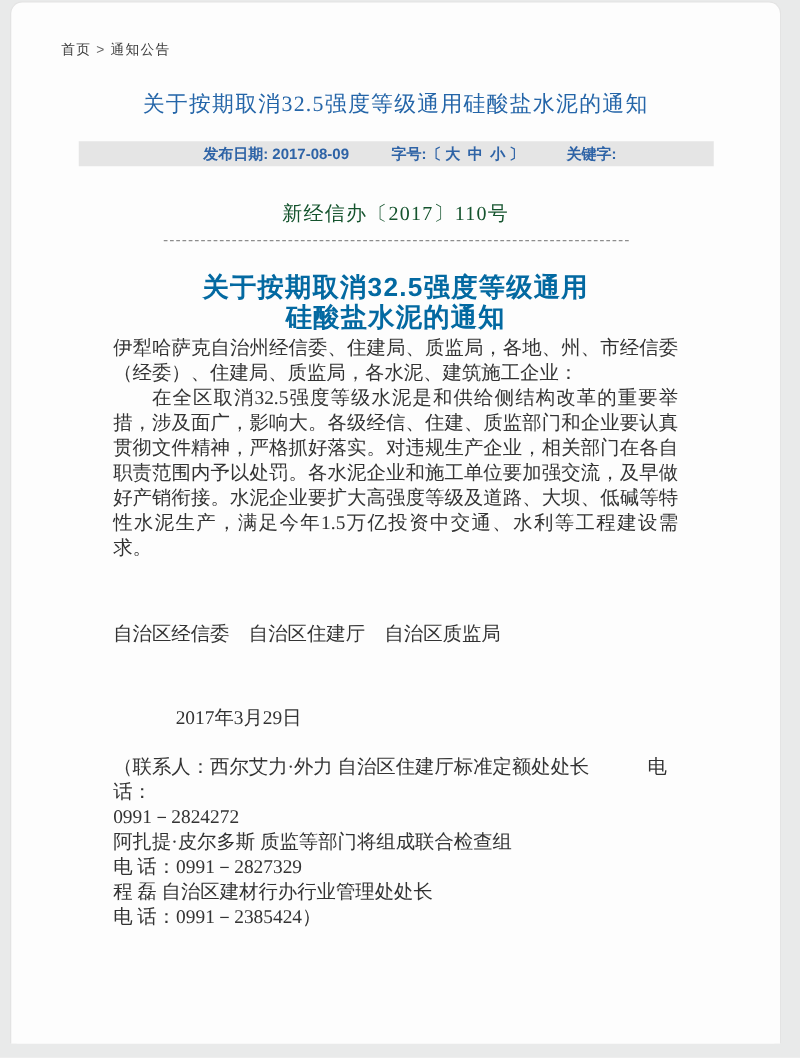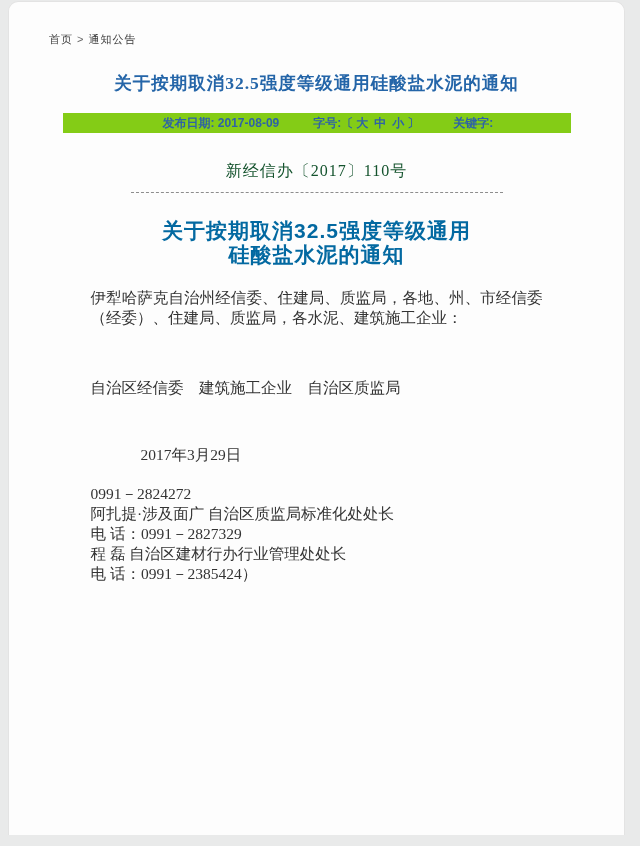--- a/index.html
+++ b/index.html
@@ -24,30 +24,30 @@
     font-size: 11px;
     color: #3c3c3c;
     letter-spacing: 1px;
   }
   .breadcrumb a { color: #3c3c3c; text-decoration: none; cursor: pointer; }
   .breadcrumb .sep { margin: 0 4px; color: #666; }
   .page-title {
     margin-top: 24px;
     text-align: center;
     font-family: "Liberation Serif", "DejaVu Serif", serif;
-    font-weight: bold;
+    font-weight: normal;
     font-size: 17.5px;
     color: #2465a8;
     letter-spacing: 1px;
   }
   .meta-bar {
     width: 508px;
     height: 20px;
     margin: 18px auto 0;
-    background: #84cc16;
+    background: #e5e5e5;
     color: #2e63a6;
     font-size: 12px;
     font-weight: bold;
     line-height: 20px;
     display: flex;
     align-items: center;
     padding-left: 100px;
     white-space: nowrap;
   }
   .meta-bar .grp { margin-right: 34px; }
@@ -74,22 +74,22 @@
   .doc-title {
     margin-top: 26px;
     text-align: center;
     font-weight: bold;
     font-size: 21px;
     line-height: 24px;
     color: #0369a1;
     letter-spacing: 1px;
   }
   .doc-body {
-    margin-top: 22px;
-    font-family: Liberation Mono, monospace;
+    margin-top: 2px;
+    font-family: Liberation Serif, serif;
     font-size: 15.5px;
     line-height: 20px;
     text-align: justify;
   }
   .doc-body p.indent { text-indent: 2em; }
   .signature { margin-top: 48px; font-family: "Liberation Serif", "DejaVu Serif", serif; font-size: 15.5px; line-height: 22px; }
   .signature .sig-date { padding-left: 50px; margin-top: 45px; }
   .contact { margin-top: 18px; font-family: "Liberation Serif", "DejaVu Serif", serif; font-size: 15.5px; line-height: 20px; }
 </style>
 </head>
@@ -116,29 +116,31 @@
 
     <div class="dash-line"></div>
 
     <div class="doc-title">
       <div>关于按期取消32.5强度等级通用</div>
       <div>硅酸盐水泥的通知</div>
     </div>
 
     <div class="doc-body">
       <p>伊犁哈萨克自治州经信委、住建局、质监局，各地、州、市经信委（经委）、住建局、质监局，各水泥、建筑施工企业：</p>
+      <p class="indent">在全区取消32.5强度等级水泥是和供给侧结构改革的重要举措，涉及面广，影响大。各级经信、住建、质监部门和企业要认真贯彻文件精神，严格抓好落实。对违规生产企业，相关部门在各自职责范围内予以处罚。各水泥企业和施工单位要加强交流，及早做好产销衔接。水泥企业要扩大高强度等级及道路、大坝、低碱等特性水泥生产，满足今年1.5万亿投资中交通、水利等工程建设需求。</p>
     </div>
 
     <div class="signature">
-      <div>自治区经信委　建筑施工企业　自治区质监局</div>
+      <div>自治区经信委　自治区住建厅　自治区质监局</div>
       <div class="sig-date">2017年3月29日</div>
     </div>
 
     <div class="contact">
+      <div>（联系人：西尔艾力·外力 自治区住建厅标准定额处处长　　　电 话：</div>
       <div>0991－2824272</div>
-      <div>阿扎提·涉及面广 自治区质监局标准化处处长</div>
+      <div>阿扎提·皮尔多斯 质监等部门将组成联合检查组</div>
       <div>电 话：0991－2827329</div>
       <div>程 磊 自治区建材行办行业管理处处长</div>
       <div>电 话：0991－2385424）</div>
     </div>
 
   </div>
 </div>
 
 </body></html>

